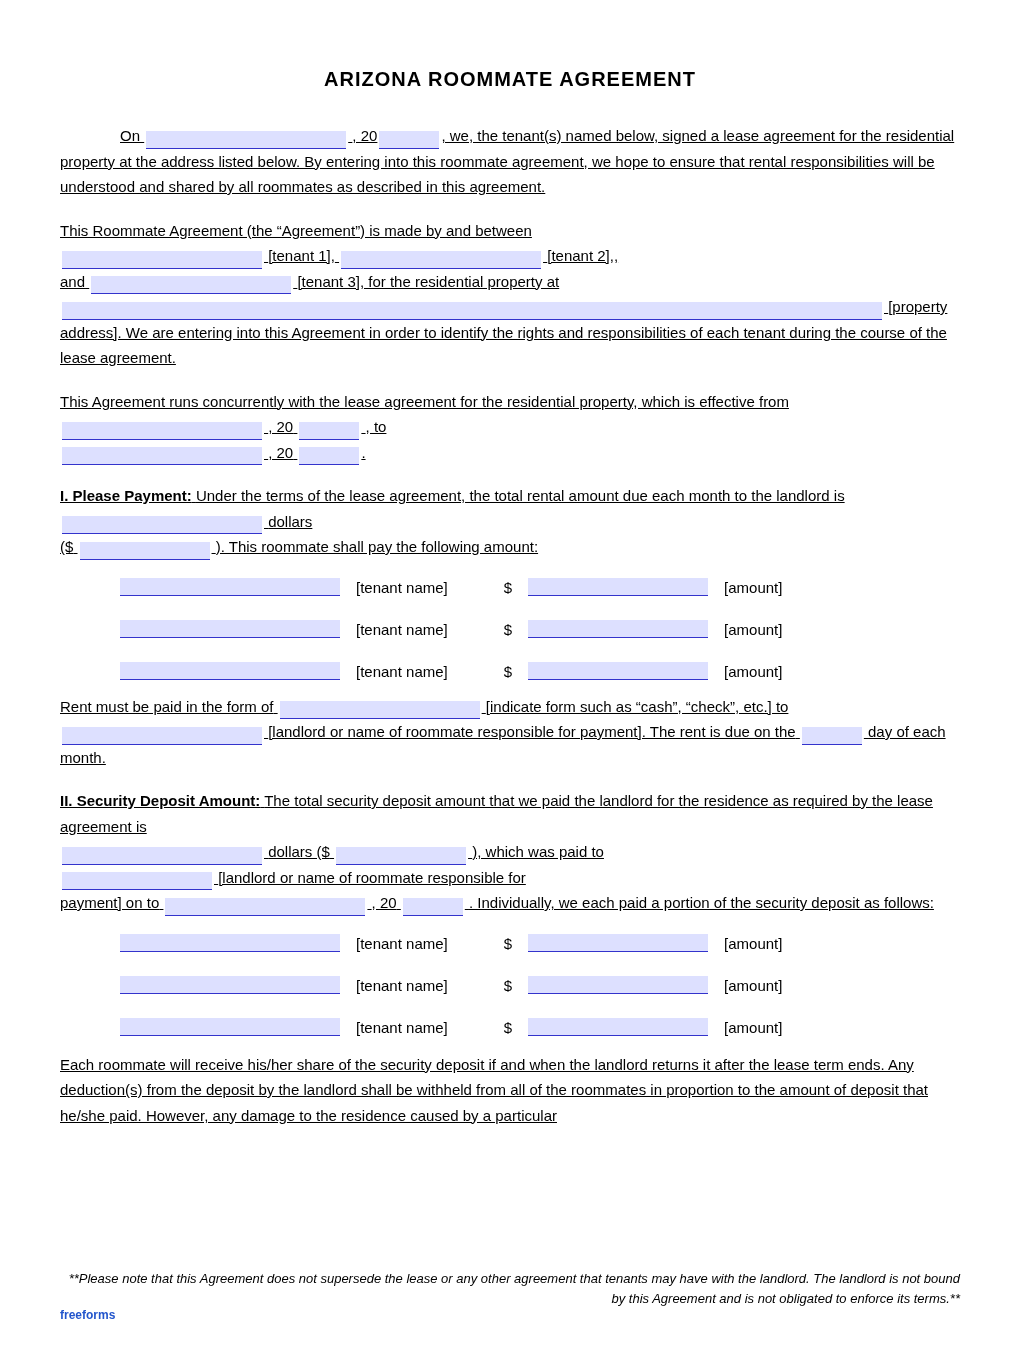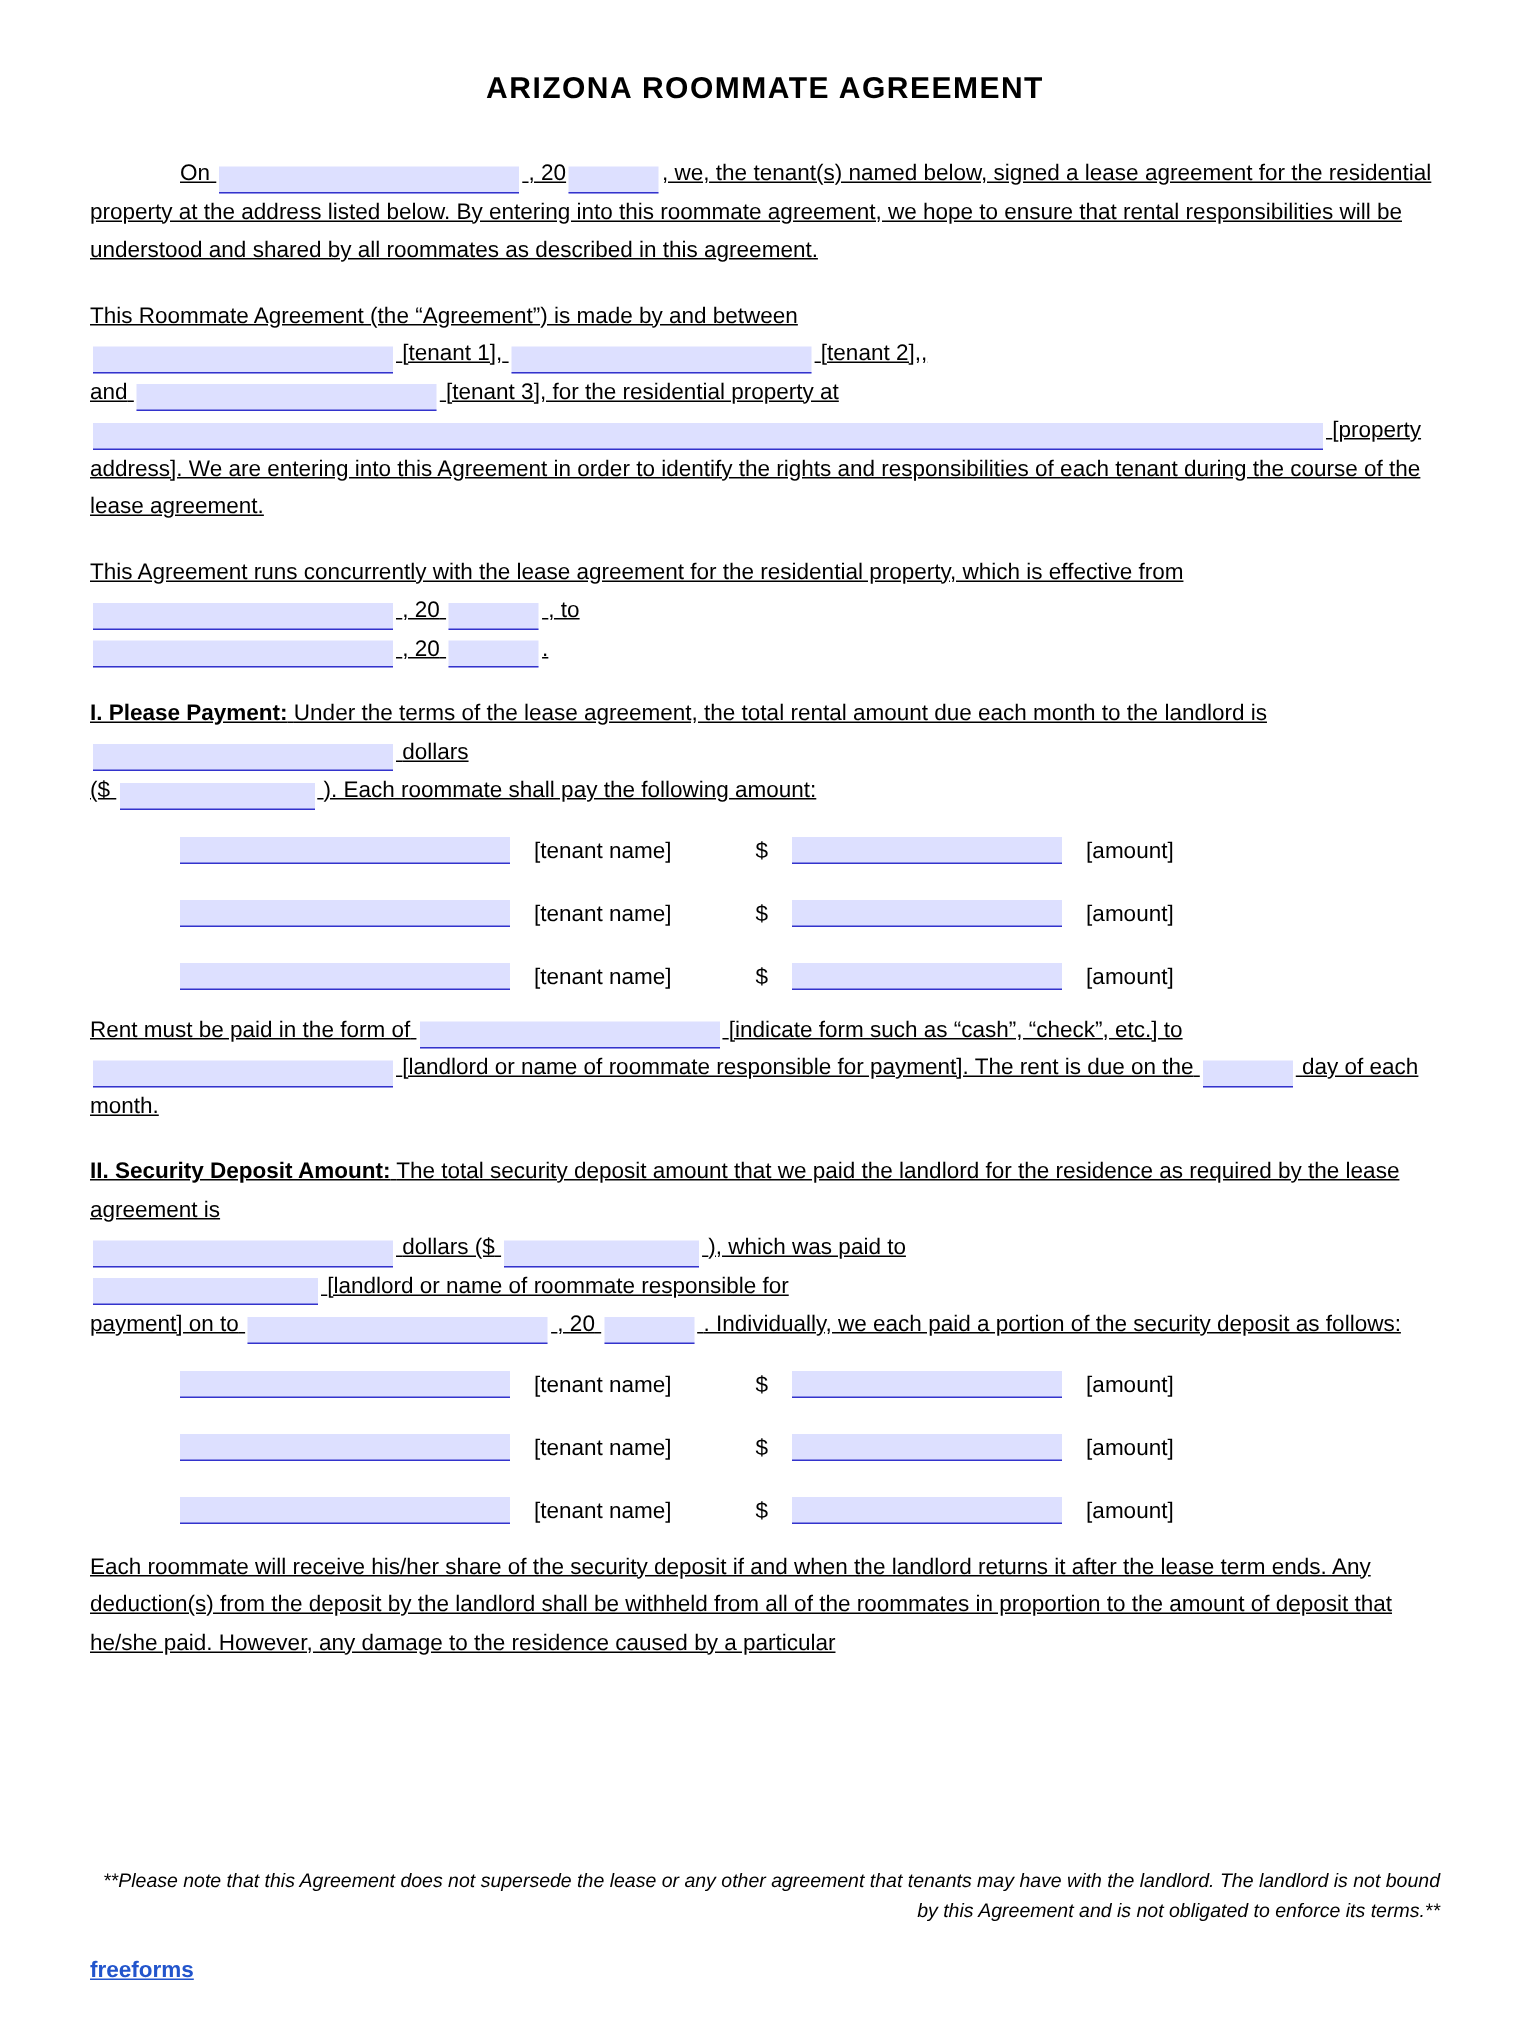--- a/index.html
+++ b/index.html
@@ -12,20 +12,21 @@
       min-height: 1352px;
       padding: 48px 60px 40px 60px;
       position: relative;
     }
     h1 {
       text-align: center;
       font-size: 20px;
       font-weight: bold;
       letter-spacing: 1px;
       margin-bottom: 32px;
+      margin-top: 20px;
     }
     .inline-field {
       display: inline-block;
       border-bottom: 1.5px solid #3333cc;
       background-color: #dde0ff;
       min-width: 120px;
       height: 18px;
       vertical-align: bottom;
       margin: 0 2px;
     }
@@ -81,24 +82,23 @@
     }
     .footer-note {
       font-style: italic;
       font-size: 13px;
       text-align: right;
       line-height: 1.5;
       color: #000;
     }
     .freeforms {
       color: #2255cc;
-      font-size: 15px;
+      font-size: 12px;
       font-weight: bold;
-      margin-top: 22px;
-      text-decoration: underline;
+      margin-top: 0;
     }
 
     .bold { font-weight: bold; }
     .paragraph { margin-bottom: 18px; line-height: 1.7; text-decoration: underline; }
   </style>
 </head>
 <body>
 
 <h1>ARIZONA ROOMMATE AGREEMENT</h1>
 
@@ -132,21 +132,21 @@
   <span class="inline-field short"></span>.
 </div>
 
 <div class="paragraph">
   <span class="bold">I.  Please Payment:</span>
   <span> Under the terms of the lease agreement, the total rental amount due each month to the landlord is</span>
   <span class="inline-field long"></span>
   <span>dollars</span><br>
   <span>($</span>
   <span class="inline-field dollars"></span>
-  <span>).  Each roommate shall pay the following amount:</span>
+  <span>).  This roommate shall pay the following amount:</span>
 </div>
 
 <div class="tenant-table">
   <div class="tenant-row">
     <span class="name-field"></span>
     <span class="label">[tenant name]</span>
     <span class="dollar-sign">$</span>
     <span class="amount-field"></span>
     <span class="amount-label">[amount]</span>
   </div>

